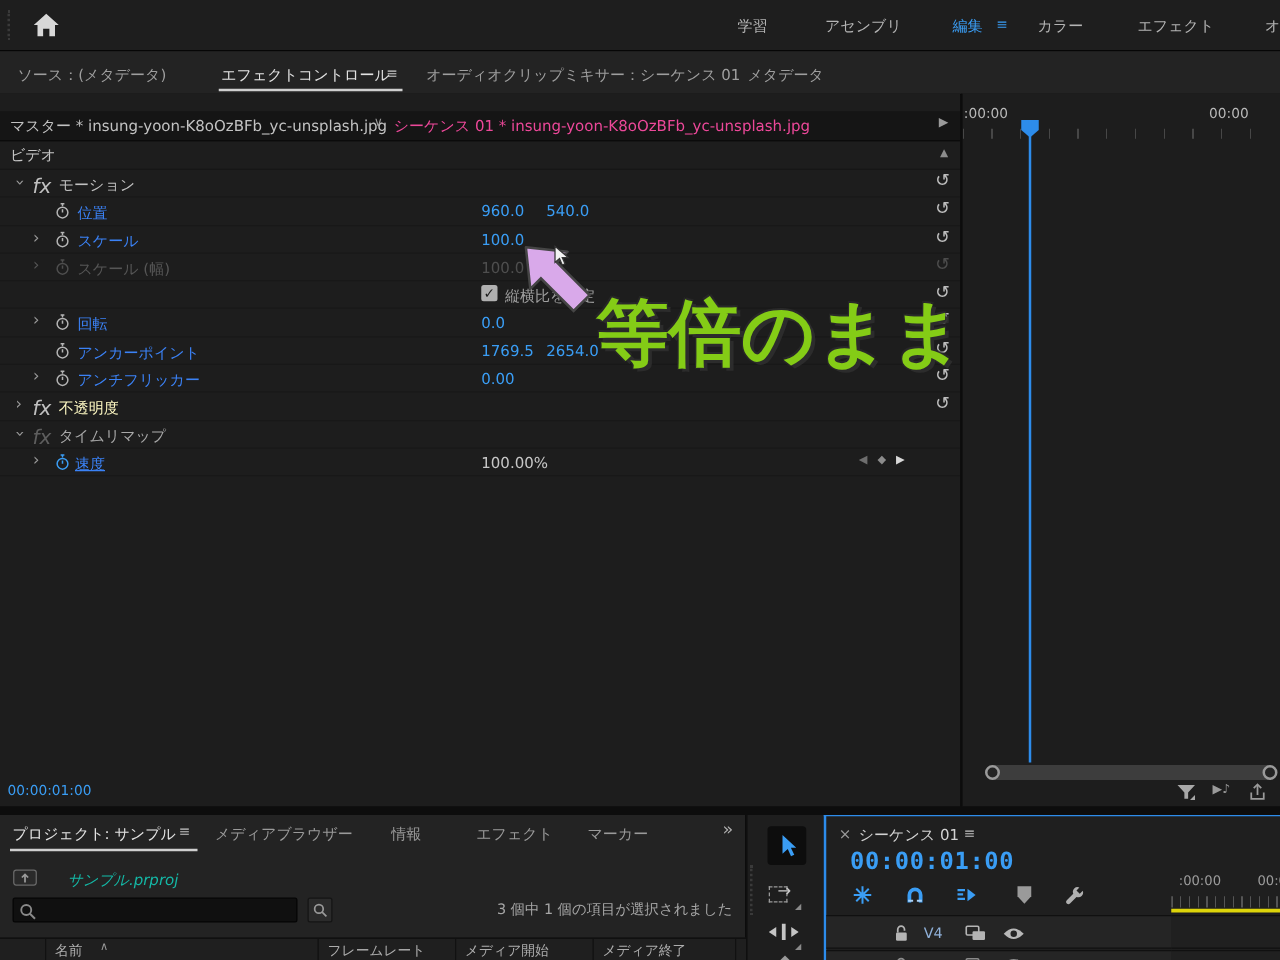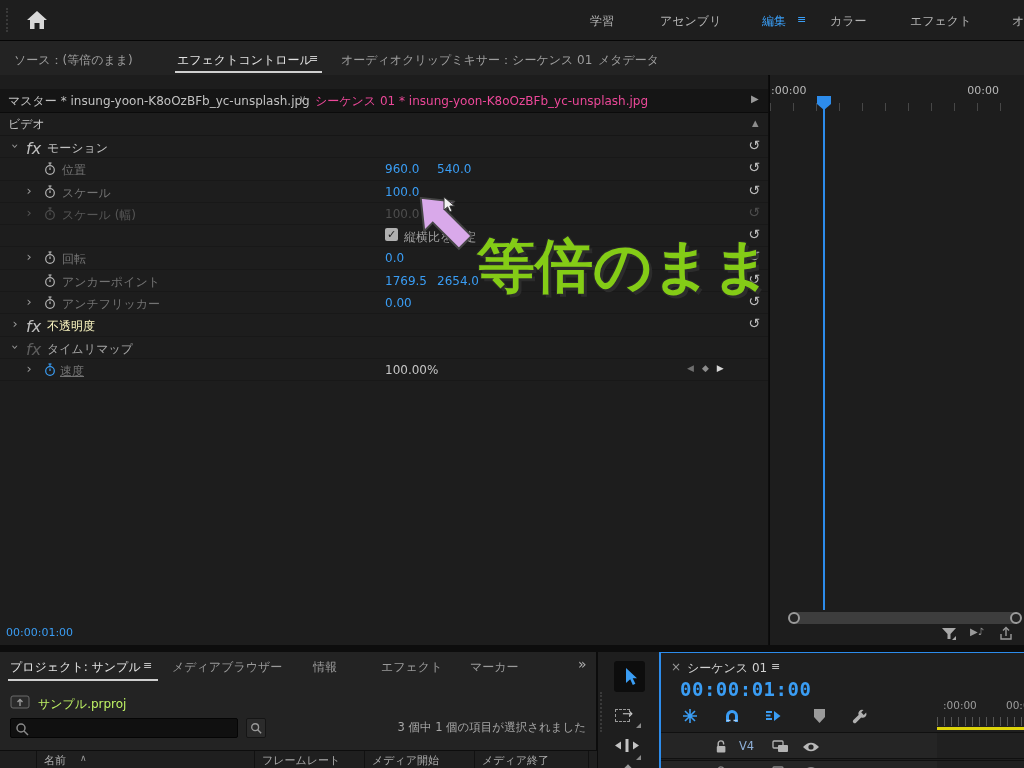--- a/index.html
+++ b/index.html
@@ -24,21 +24,21 @@
   #fxpanel{position:absolute;left:0;top:75px;width:768px;height:570px;background:#1d1d1d;}
   #fxheader{position:absolute;left:0;top:14px;width:768px;height:23px;background:#151515;border-bottom:1px solid #0b0b0b;}
   #videorow{position:absolute;left:0;top:37px;width:768px;height:23px;border-bottom:1px solid #161616;}
   #fxrows{position:absolute;left:0;top:61px;width:768px;}
   .fxrow{position:relative;height:22.3px;border-bottom:1px solid #181818;box-sizing:border-box;}
   .chev{position:absolute;top:2px;color:#9a9a9a;font-size:13px;line-height:16px;width:10px;text-align:center;}
   .chev.down{transform:rotate(90deg);}
   .chev.dim{color:#555;}
   .fxbadge{position:absolute;top:3px;font-style:italic;color:#c0c0c0;font-size:16px;}
   .fxbadge.dim{color:#5e5e5e;}
-  .lbl{position:absolute;top:4px;color:#737373;white-space:nowrap;}
+  .lbl{position:absolute;top:4px;color:#3b82f6;white-space:nowrap;}
   .lbl.dim{color:#565656;}
   .sw{position:absolute;top:4px;width:12px;height:14px;color:#b4b4b4;}
   .sw.dim{color:#4e4e4e;}
   .sw.active{color:#3a9df4;}
   .sw line,.sw circle{stroke:currentColor;fill:none;stroke-width:1.2;}
   .val{position:absolute;top:4px;left:385px;color:#3a9df4;white-space:nowrap;}
   .val.v2{left:437px;}
   .val.dim{color:#4e4e4e;}
   .val.plain{color:#c6c6c6;}
   .reset{position:absolute;right:8px;top:1px;color:#bdbdbd;font-size:14px;}
@@ -103,21 +103,21 @@
     <span class="wstab" style="left:590px;">学習</span>
     <span class="wstab" style="left:660px;">アセンブリ</span>
     <span class="wstab active" style="left:762px;">編集</span>
     <span class="wstab active" style="left:797px;font-size:11px;">≡</span>
     <span class="wstab" style="left:830px;">カラー</span>
     <span class="wstab" style="left:910px;">エフェクト</span>
     <span class="wstab" style="left:1012px;">オー</span>
   </div>
 
   <div id="ptabs">
-    <span class="ptab" style="left:14px;">ソース：(等倍のまま)</span>
+    <span class="ptab" style="left:14px;">ソース：(メタデータ)</span>
     <span class="ptab active" style="left:177px;">エフェクトコントロール</span>
     <span class="ptab" style="left:309px;color:#c8c8c8;font-size:11px;">≡</span>
     <div class="underline" style="left:175px;top:30px;width:147px;"></div>
     <span class="ptab" style="left:341px;">オーディオクリップミキサー：シーケンス 01</span>
     <span class="ptab" style="left:598px;">メタデータ</span>
   </div>
 
   <div id="fxpanel">
     <div id="fxheader">
       <span class="abs" style="left:8px;top:4px;color:#c2c2c2;white-space:nowrap;">マスター * insung-yoon-K8oOzBFb_yc-unsplash.jpg</span>
@@ -293,21 +293,21 @@
     <span class="btab" style="left:381px;">エフェクト</span>
     <span class="btab" style="left:470px;">マーカー</span>
     <span class="btab" style="left:578px;font-size:14px;top:4px;color:#b0b0b0;">»</span>
 
     <div class="abs" style="left:10px;top:42px;">
       <svg width="20" height="16" viewBox="0 0 20 16">
           <rect x="1" y="2" width="18" height="12" rx="2" fill="#2a2a2a" stroke="#6a6a6a"></rect>
           <path d="M10 12 V6 M7.5 8 L10 5.5 L12.5 8" stroke="#9a9a9a" stroke-width="1.4" fill="none"></path>
         </svg>
     </div>
-    <span class="abs" style="left:38px;top:44px;color:#bef264;">サンプル.prproj</span>
+    <span class="abs" style="left:54px;top:44px;color:#14b8a6;font-style:italic;">サンプル.prproj</span>
 
     <div id="search">
       <svg class="abs" style="left:4px;top:3px;" width="14" height="14" viewBox="0 0 14 14" fill="none" stroke="#8a8a8a" stroke-width="1.5">
           <circle cx="6" cy="6" r="4"></circle>
           <line x1="9" y1="9" x2="13" y2="13"></line>
         </svg>
       <input type="text" value="" style="">
     </div>
     <div class="abs" style="left:246px;top:66px;width:18px;height:18px;background:#2b2b2b;border:1px solid #151515;border-radius:2px;">
       <svg class="abs" style="left:3px;top:3px;" width="12" height="12" viewBox="0 0 14 14" fill="none" stroke="#9a9a9a" stroke-width="1.6">

